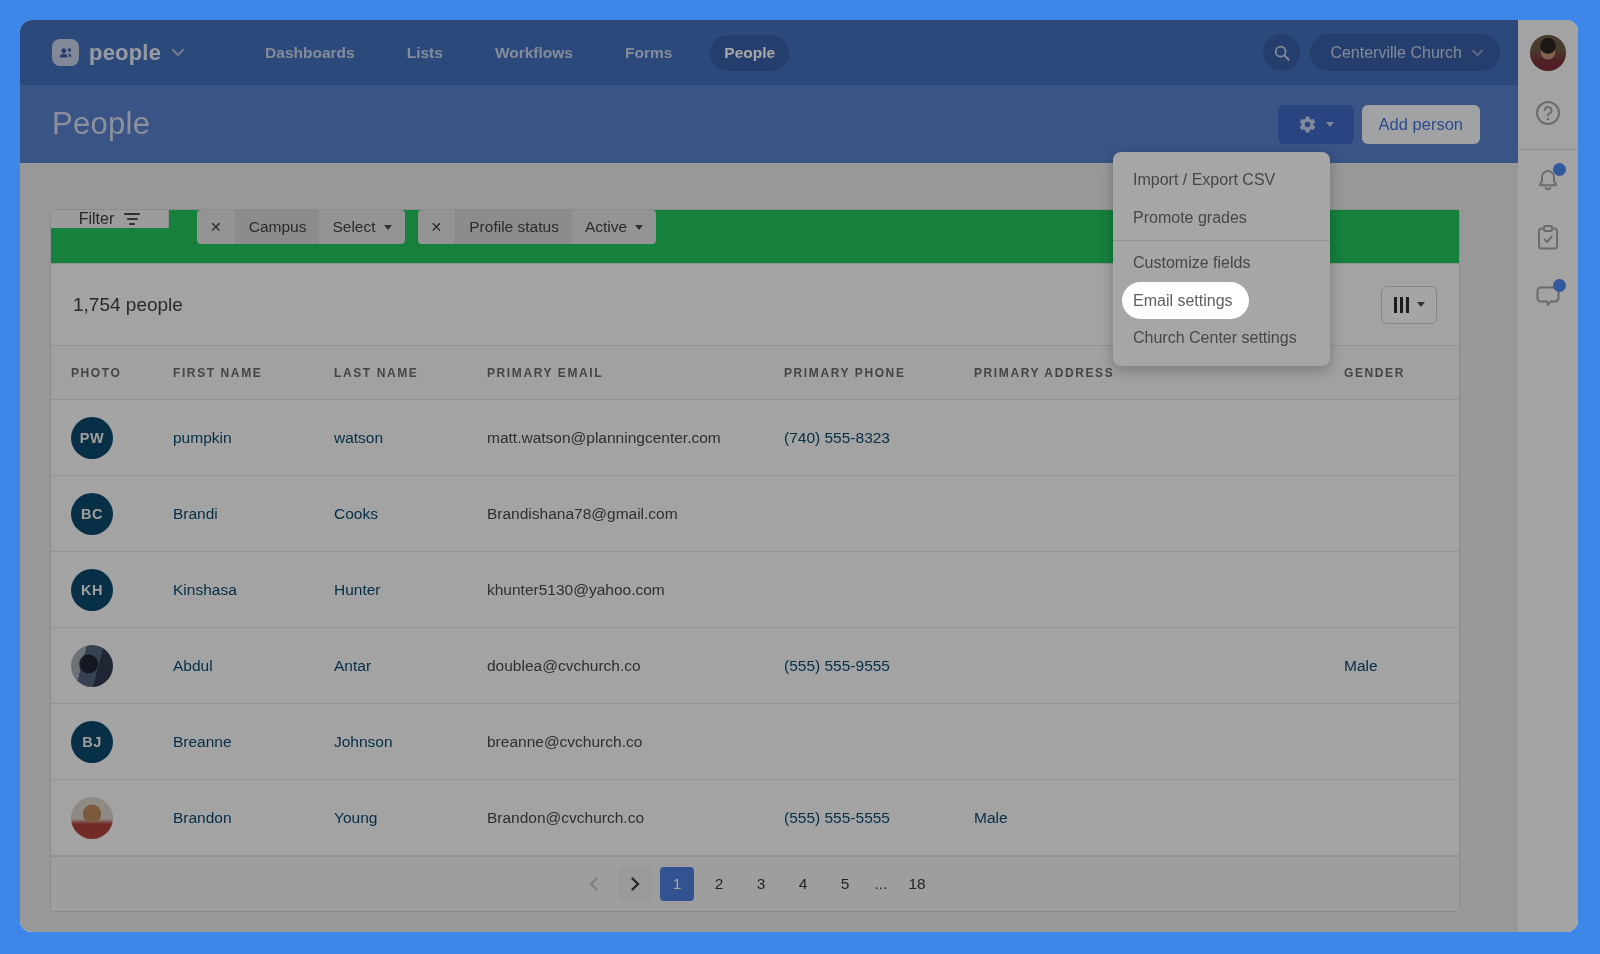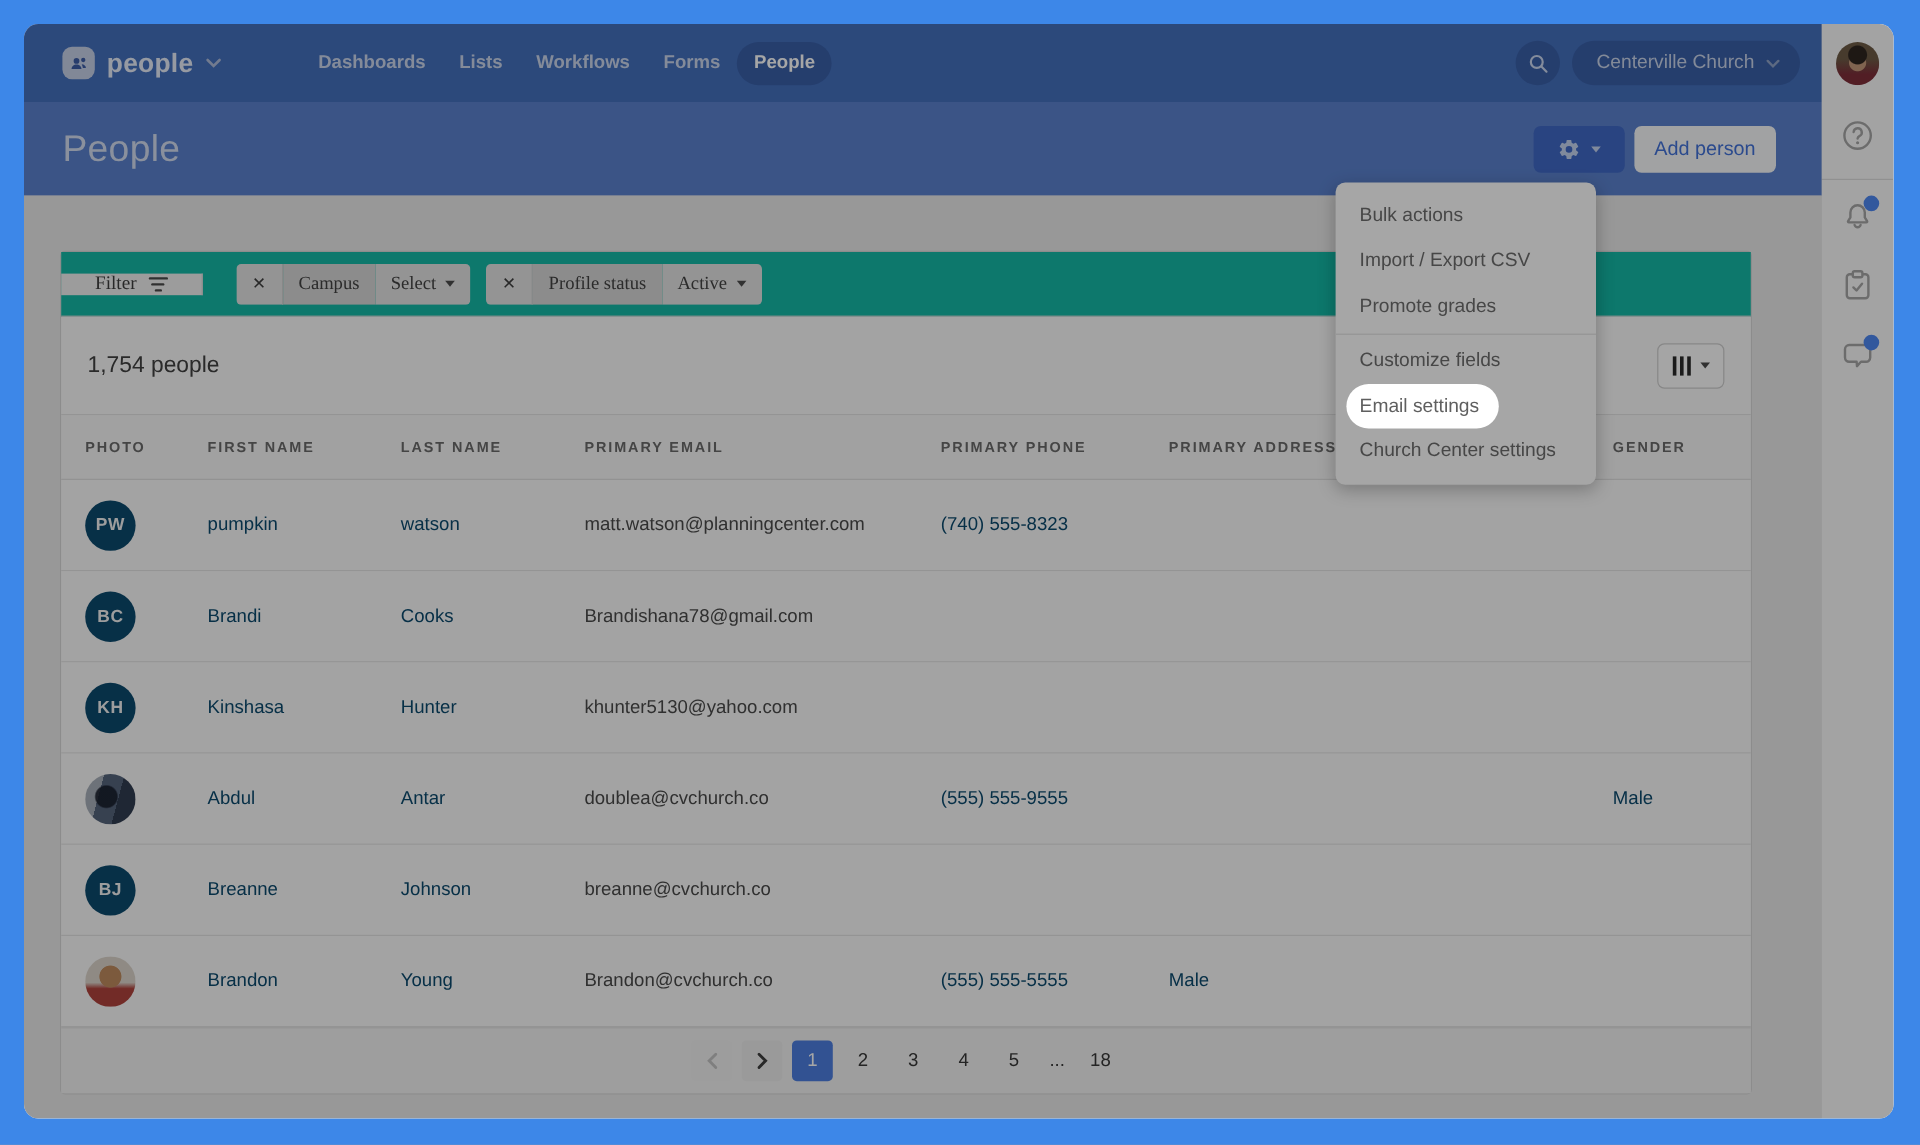--- a/index.html
+++ b/index.html
@@ -18,21 +18,21 @@
   
   .topnav {
     height:65px; background:#4470BE; display:flex; align-items:center; padding:0 18px 0 32px;
   }
   .logo-group { display:flex; align-items:center; gap:10px; }
   .logo-badge {
     width:27px; height:27px; border-radius:8px; background:#C7D2E9;
     display:flex; align-items:center; justify-content:center;
   }
   .logo-text { color:#E7EDF9; font-size:22px; font-weight:700; letter-spacing:.2px; }
-  .nav-items { display:flex; align-items:center; gap:0; margin-left:66px; }
+  .nav-items { display:flex; align-items:center; gap:24px; margin-left:66px; }
   .nav-item {
     color:#CBD6EC; font-size:15.5px; font-weight:700; padding:9px 14px; border-radius:18px;
     cursor:pointer; white-space:nowrap;
   }
   .nav-item.active { background:#3A60A8; color:#FFFFFF; }
   .topnav-right { margin-left:auto; display:flex; align-items:flex-end; gap:10px; }
   .search-circle {
     width:37px; height:37px; border-radius:50%; background:#3A60A8;
     display:flex; align-items:center; justify-content:center;
   }
@@ -55,21 +55,21 @@
     height:39px; border-radius:6px; background:#F7F9FB; border:none; color:#4272D9;
     font-size:16.5px; padding:0 17px; cursor:pointer; font-family:inherit;
   }
 
   
   .content { position:relative; height:769px; background:#EAEAEA; }
   .card {
     position:absolute; left:30px; top:46px; width:1410px;
     background:#F6F6F6; border:1px solid #D8D8D8; border-radius:4px;
   }
-  .filter-row { height:54px; display:flex; align-items:center; border-bottom:1px solid #DCDCDC; background:#14b8a6;font-family:Liberation Serif, serif; }
+  .filter-row { height:54px; display:flex; align-items:flex-start; border-bottom:1px solid #DCDCDC; background:#22c55e; }
   .filter-btn {
     width:118px; background:#F0F0F0; border-right:1px solid #D9D9D9; border:none;
     border-right:1px solid #D9D9D9; display:flex; align-items:center; justify-content:center; gap:10px;
     font-size:16px; color:#3E3E3E; cursor:pointer; font-family:inherit;
   }
   .funnel { display:flex; flex-direction:column; gap:3px; align-items:center; }
   .funnel i { display:block; height:2px; background:#4A4A4A; border-radius:1px; }
   .funnel i:nth-child(1){ width:16px; } .funnel i:nth-child(2){ width:11px; } .funnel i:nth-child(3){ width:6px; }
   .chips { display:flex; align-items:center; gap:13px; padding-left:28px; }
   .chip { display:flex; align-items:stretch; height:34px; border-radius:4px; overflow:hidden; font-size:15.5px; color:#434343; }
@@ -406,21 +406,20 @@
       </button>
       <button class="dock-btn">
         <svg width="28" height="28" viewBox="0 0 28 28" fill="none" stroke="#A6A6A6" stroke-width="2" stroke-linejoin="round">
             <path d="M7 5.5h14a3.5 3.5 0 0 1 3.5 3.5v7a3.5 3.5 0 0 1-3.5 3.5h-4.2l-3.3 3.6-.3-3.6H7A3.5 3.5 0 0 1 3.5 16V9A3.5 3.5 0 0 1 7 5.5z"></path>
           </svg>
         <span class="dot"></span>
       </button>
     </div>
 
     <div class="dropdown" id="gear-menu">
-        <div class="menu-item">Bulk actions</div>
         <div class="menu-item">Import / Export CSV</div>
         <div class="menu-item">Promote grades</div>
         <div class="menu-divider"></div>
         <div class="menu-item">Customize fields</div>
         <div class="menu-item highlighted">Email settings</div>
         <div class="menu-item">Church Center settings</div>
       </div>
 
     <div class="overlay"></div>
 

